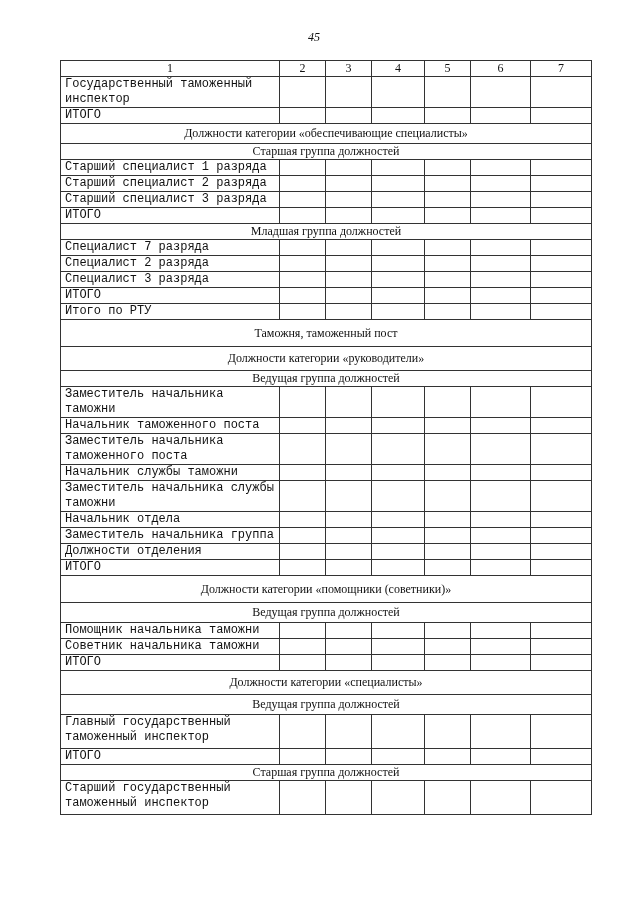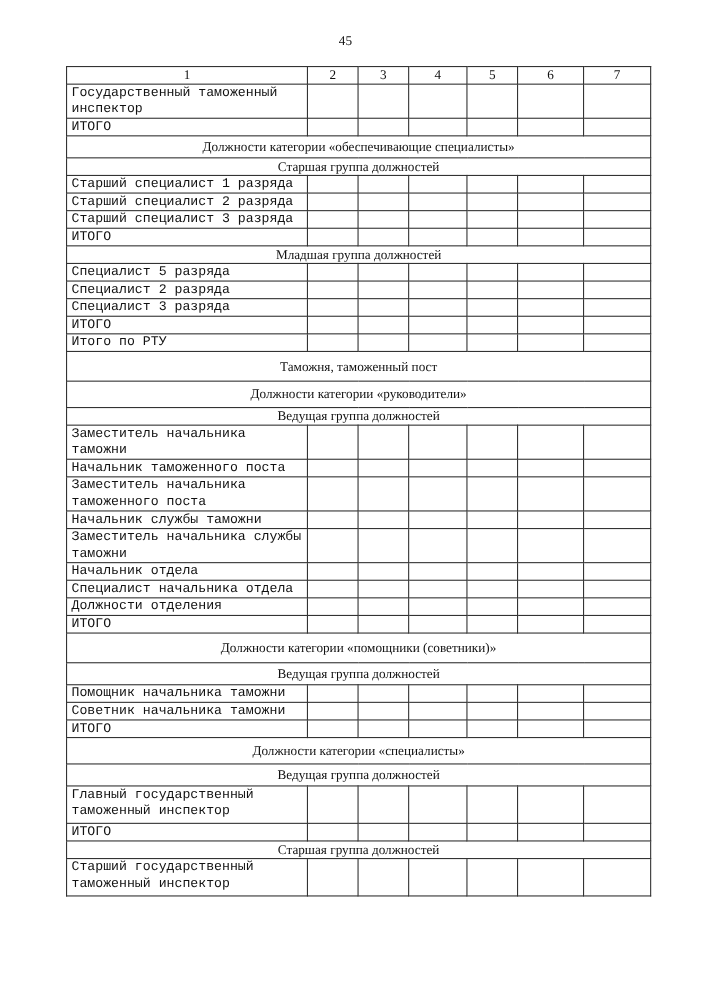--- a/index.html
+++ b/index.html
@@ -1,18 +1,18 @@
 <!DOCTYPE html>
 <html><head>
 <meta charset="utf-8">
 <style>
   html, body { margin: 0; padding: 0; background: #ffffff; }
   body { width: 640px; height: 905px; position: relative; overflow: hidden;
          font-family: "Liberation Serif", "DejaVu Serif", serif; color: #111; }
-  .page-num { position: absolute; top: 30px; left: 0; width: 628px; text-align: center; font-size: 12px; }
+  .page-num { position: absolute; top: 30px; left: 0; width: 628px; text-align: center; font-size: 12px; font-style: italic; }
   table.doc { position: absolute; left: 60px; top: 60px; width: 531px; border-collapse: collapse; table-layout: fixed; font-size: 12px; line-height: 15px; }
   table.doc td { border: 1px solid #333; padding: 0 4px; vertical-align: top; }
   table.doc td.num { text-align: center; padding: 0; }
   table.doc td.section { text-align: center; vertical-align: middle; }
   table.doc td.label { text-align: left; font-family: Liberation Mono, monospace; }
   .h17 { height: 16px; }
   .h31 { height: 30px; }
   .h21 { height: 20px; margin-top: 20px; }
   .h27 { height: 27px; }
   .h24 { height: 24px; margin-top: 19px; }
@@ -100,21 +100,21 @@
         <td></td>
         <td></td>
         <td></td>
         <td></td>
         <td></td>
       </tr>
       <tr class="h17">
         <td colspan="7" class="section">Младшая группа должностей</td>
       </tr>
       <tr class="h17">
-        <td class="label">Специалист 5 разряда</td>
+        <td class="label">Специалист 7 разряда</td>
         <td></td>
         <td></td>
         <td></td>
         <td></td>
         <td></td>
         <td></td>
       </tr>
       <tr class="h17">
         <td class="label">Специалист 2 разряда</td>
         <td></td>
@@ -208,21 +208,21 @@
       <tr class="h17">
         <td class="label">Начальник отдела</td>
         <td></td>
         <td></td>
         <td></td>
         <td></td>
         <td></td>
         <td></td>
       </tr>
       <tr class="h17">
-        <td class="label">Специалист начальника отдела</td>
+        <td class="label">Заместитель начальника группа</td>
         <td></td>
         <td></td>
         <td></td>
         <td></td>
         <td></td>
         <td></td>
       </tr>
       <tr class="h17">
         <td class="label">Должности отделения</td>
         <td></td>

